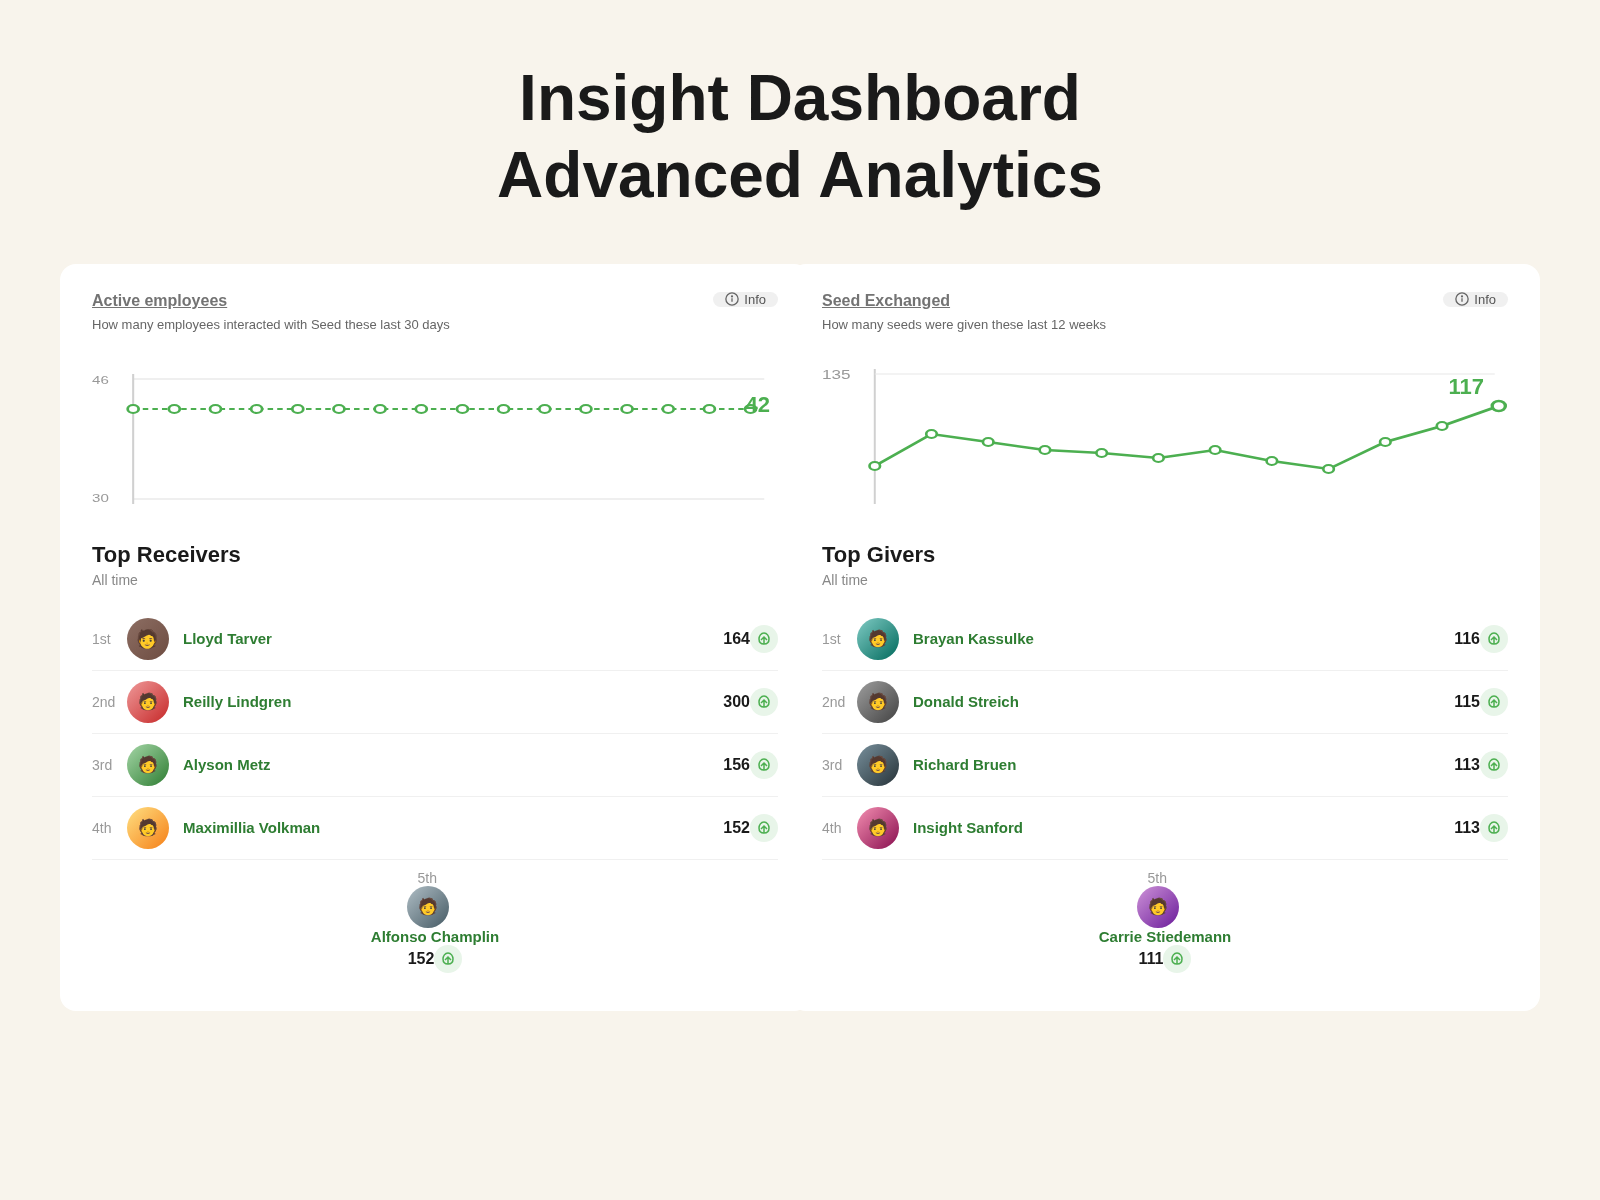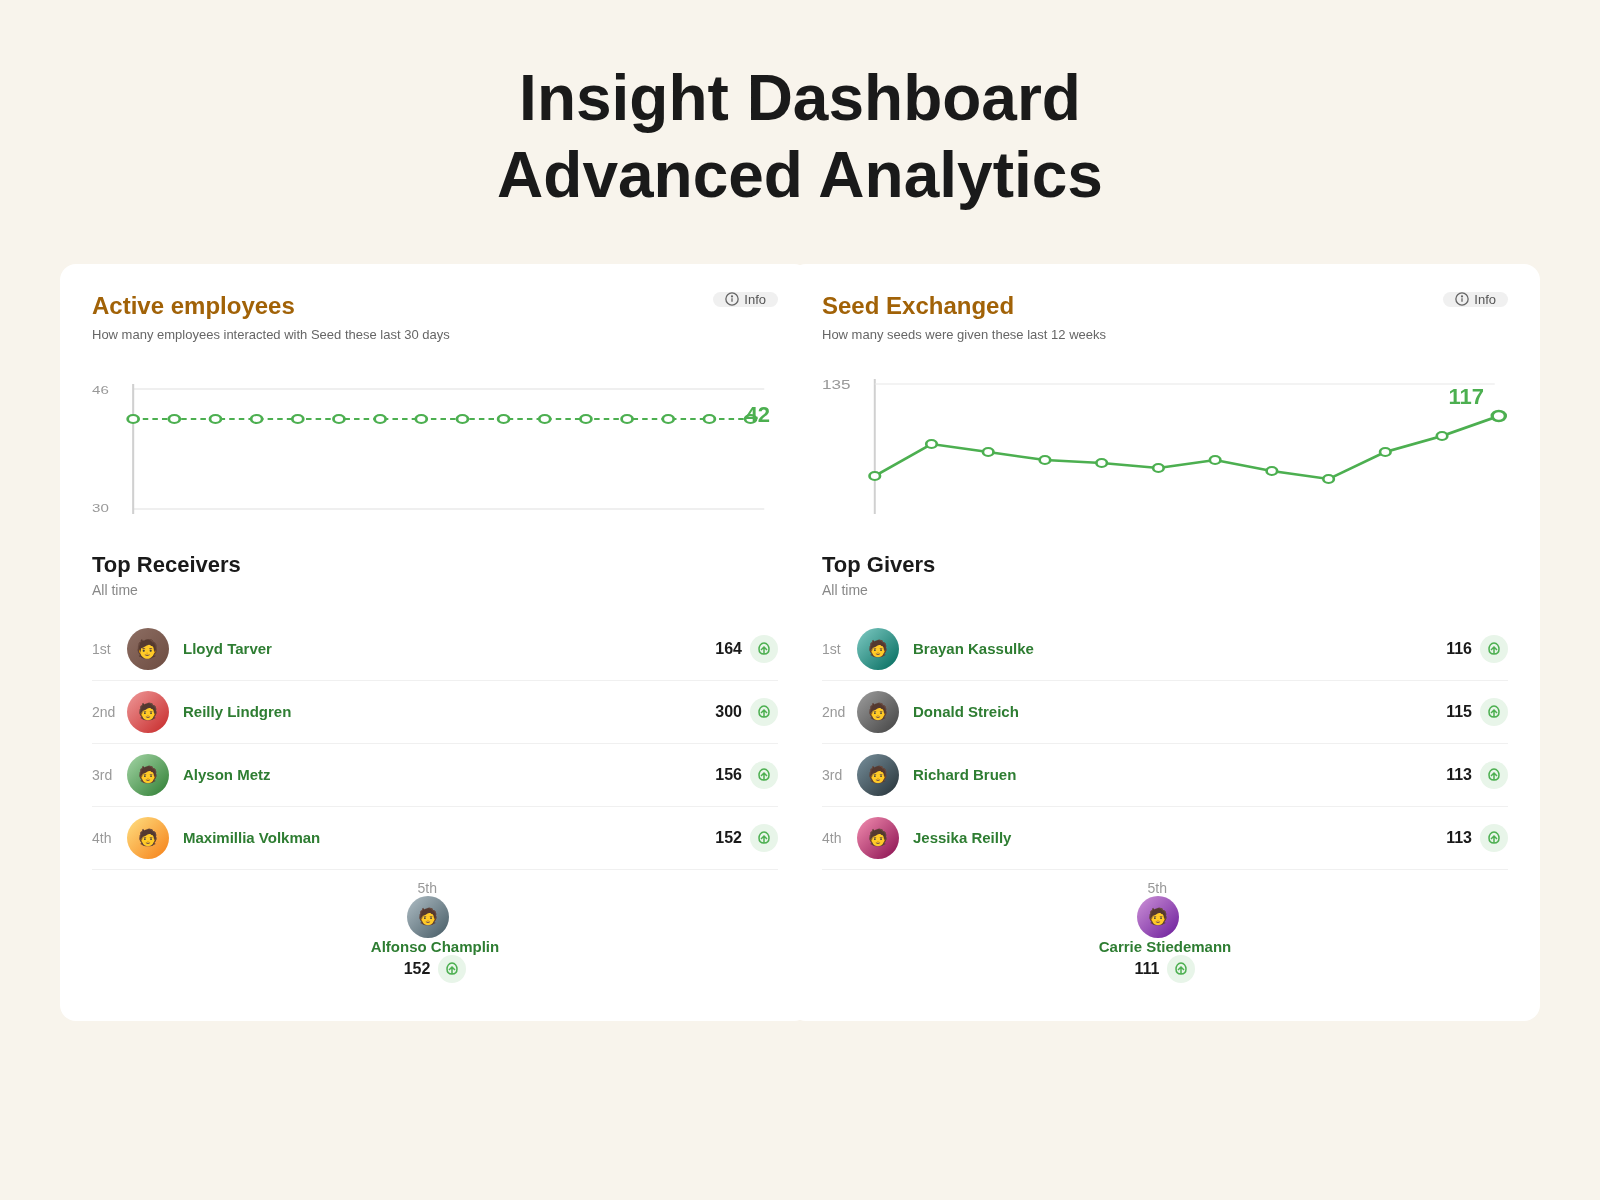--- a/index.html
+++ b/index.html
@@ -52,23 +52,24 @@
       z-index: 1;
       padding-top: 40px;
     }
     .card-header {
       display: flex;
       justify-content: space-between;
       align-items: flex-start;
       margin-bottom: 6px;
     }
     .card-title {
-      font-size: 24px;
+      font-size: 16px;
       font-weight: 700;
-      color: #a16207;
+      color: #737373;
+      text-decoration: underline;
     }
     .info-badge {
       display: flex;
       align-items: center;
       gap: 5px;
       background: #f0f0f0;
       border-radius: 20px;
       padding: 0 12px;
       font-size: 13px;
       color: #555;
@@ -156,21 +157,20 @@
     }
     .person-name {
       flex: 1;
       font-size: 15px;
       font-weight: 600;
       color: #2e7d32;
     }
     .score-area {
       display: flex;
       align-items: center;
-      gap: 8px;
     }
     .score {
       font-size: 16px;
       font-weight: 700;
       color: #1a1a1a;
     }
     .seed-icon {
       width: 28px;
       height: 28px;
       background: #e8f5e9;
@@ -403,21 +403,21 @@
             <svg width="16" height="16" viewBox="0 0 16 16">
                 <path d="M8 2 C5 2 3 5 3 8 C3 11 5 13 8 13 C11 13 13 11 13 8 C13 5 11 2 8 2Z" fill="none" stroke="#4caf50" stroke-width="1.5"></path>
                 <path d="M8 13 L8 6 M5 9 L8 6 L11 9" fill="none" stroke="#4caf50" stroke-width="1.5"></path>
               </svg>
           </div>
         </div>
       </li>
       <li class="leaderboard-item">
         <span class="rank">4th</span>
         <div class="avatar" style="background: linear-gradient(135deg,#f48fb1,#880e4f); color:#fff;">🧑</div>
-        <span class="person-name">Jessika Reilly</span>
+        <span class="person-name">Insight Sanford</span>
         <div class="score-area">
           <span class="score">113</span>
           <div class="seed-icon">
             <svg width="16" height="16" viewBox="0 0 16 16">
                 <path d="M8 2 C5 2 3 5 3 8 C3 11 5 13 8 13 C11 13 13 11 13 8 C13 5 11 2 8 2Z" fill="none" stroke="#4caf50" stroke-width="1.5"></path>
                 <path d="M8 13 L8 6 M5 9 L8 6 L11 9" fill="none" stroke="#4caf50" stroke-width="1.5"></path>
               </svg>
           </div>
         </div>
       </li>

